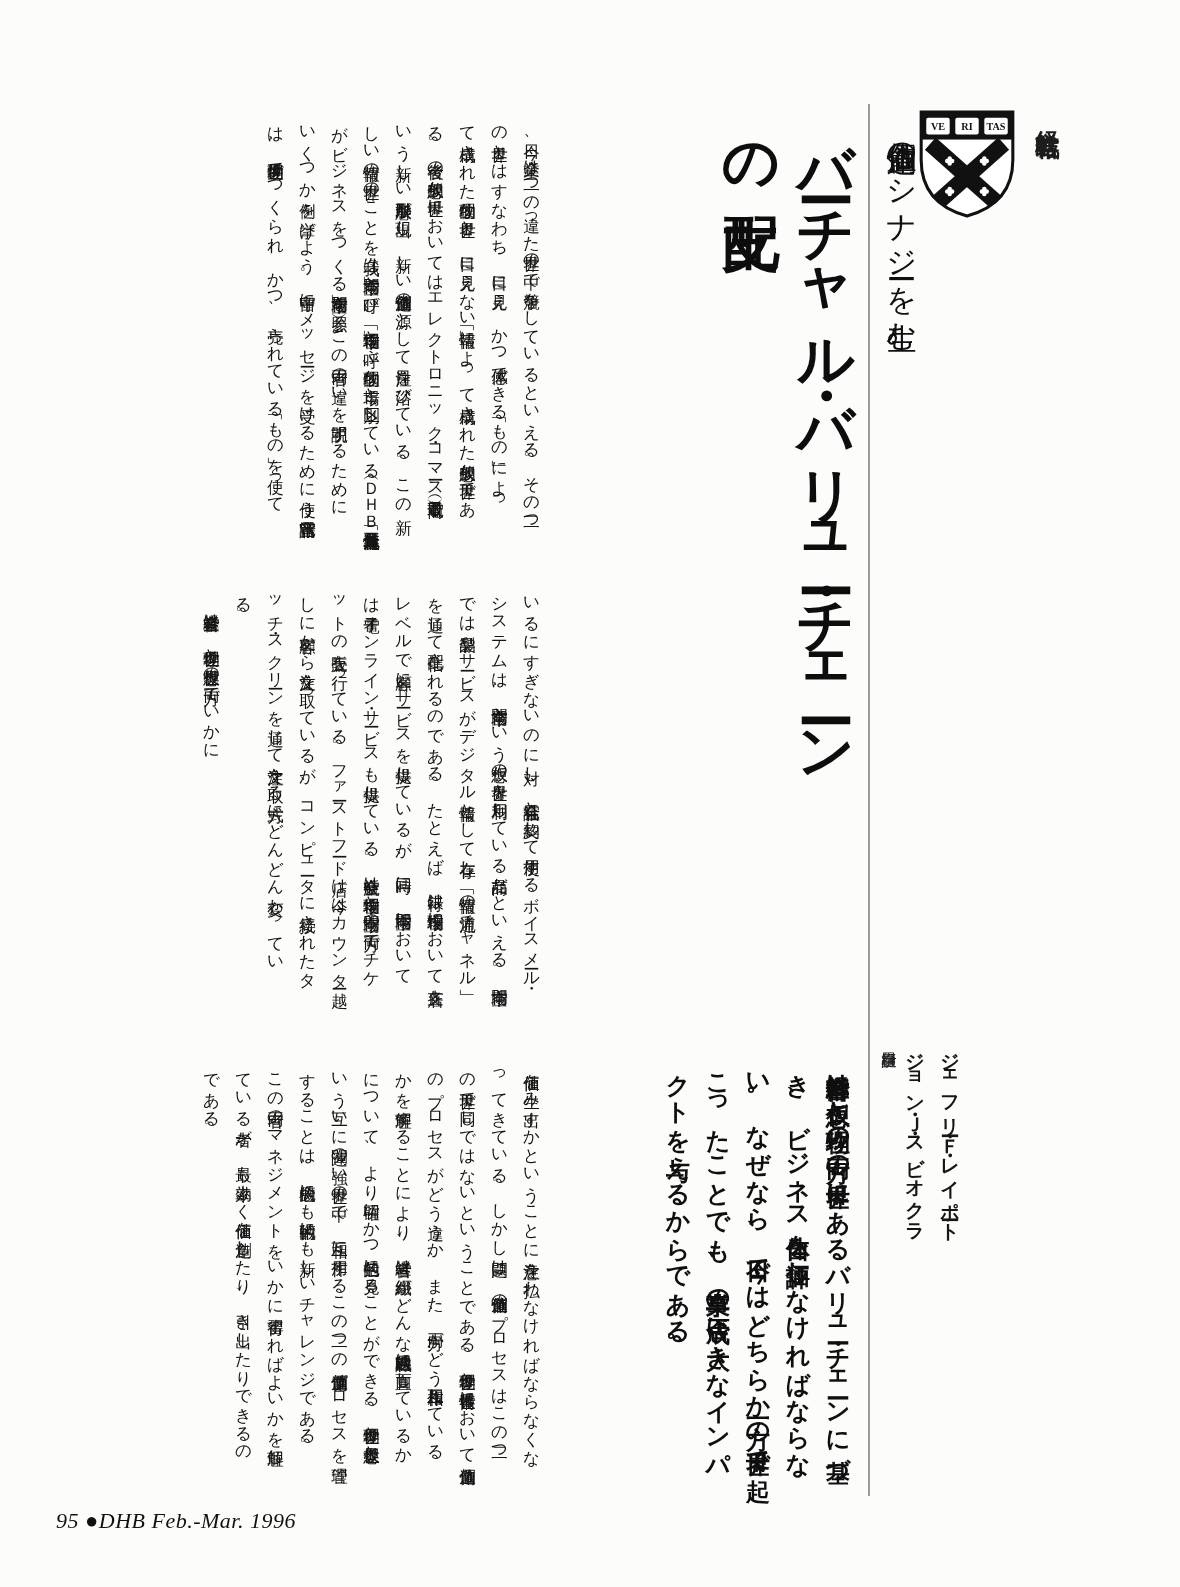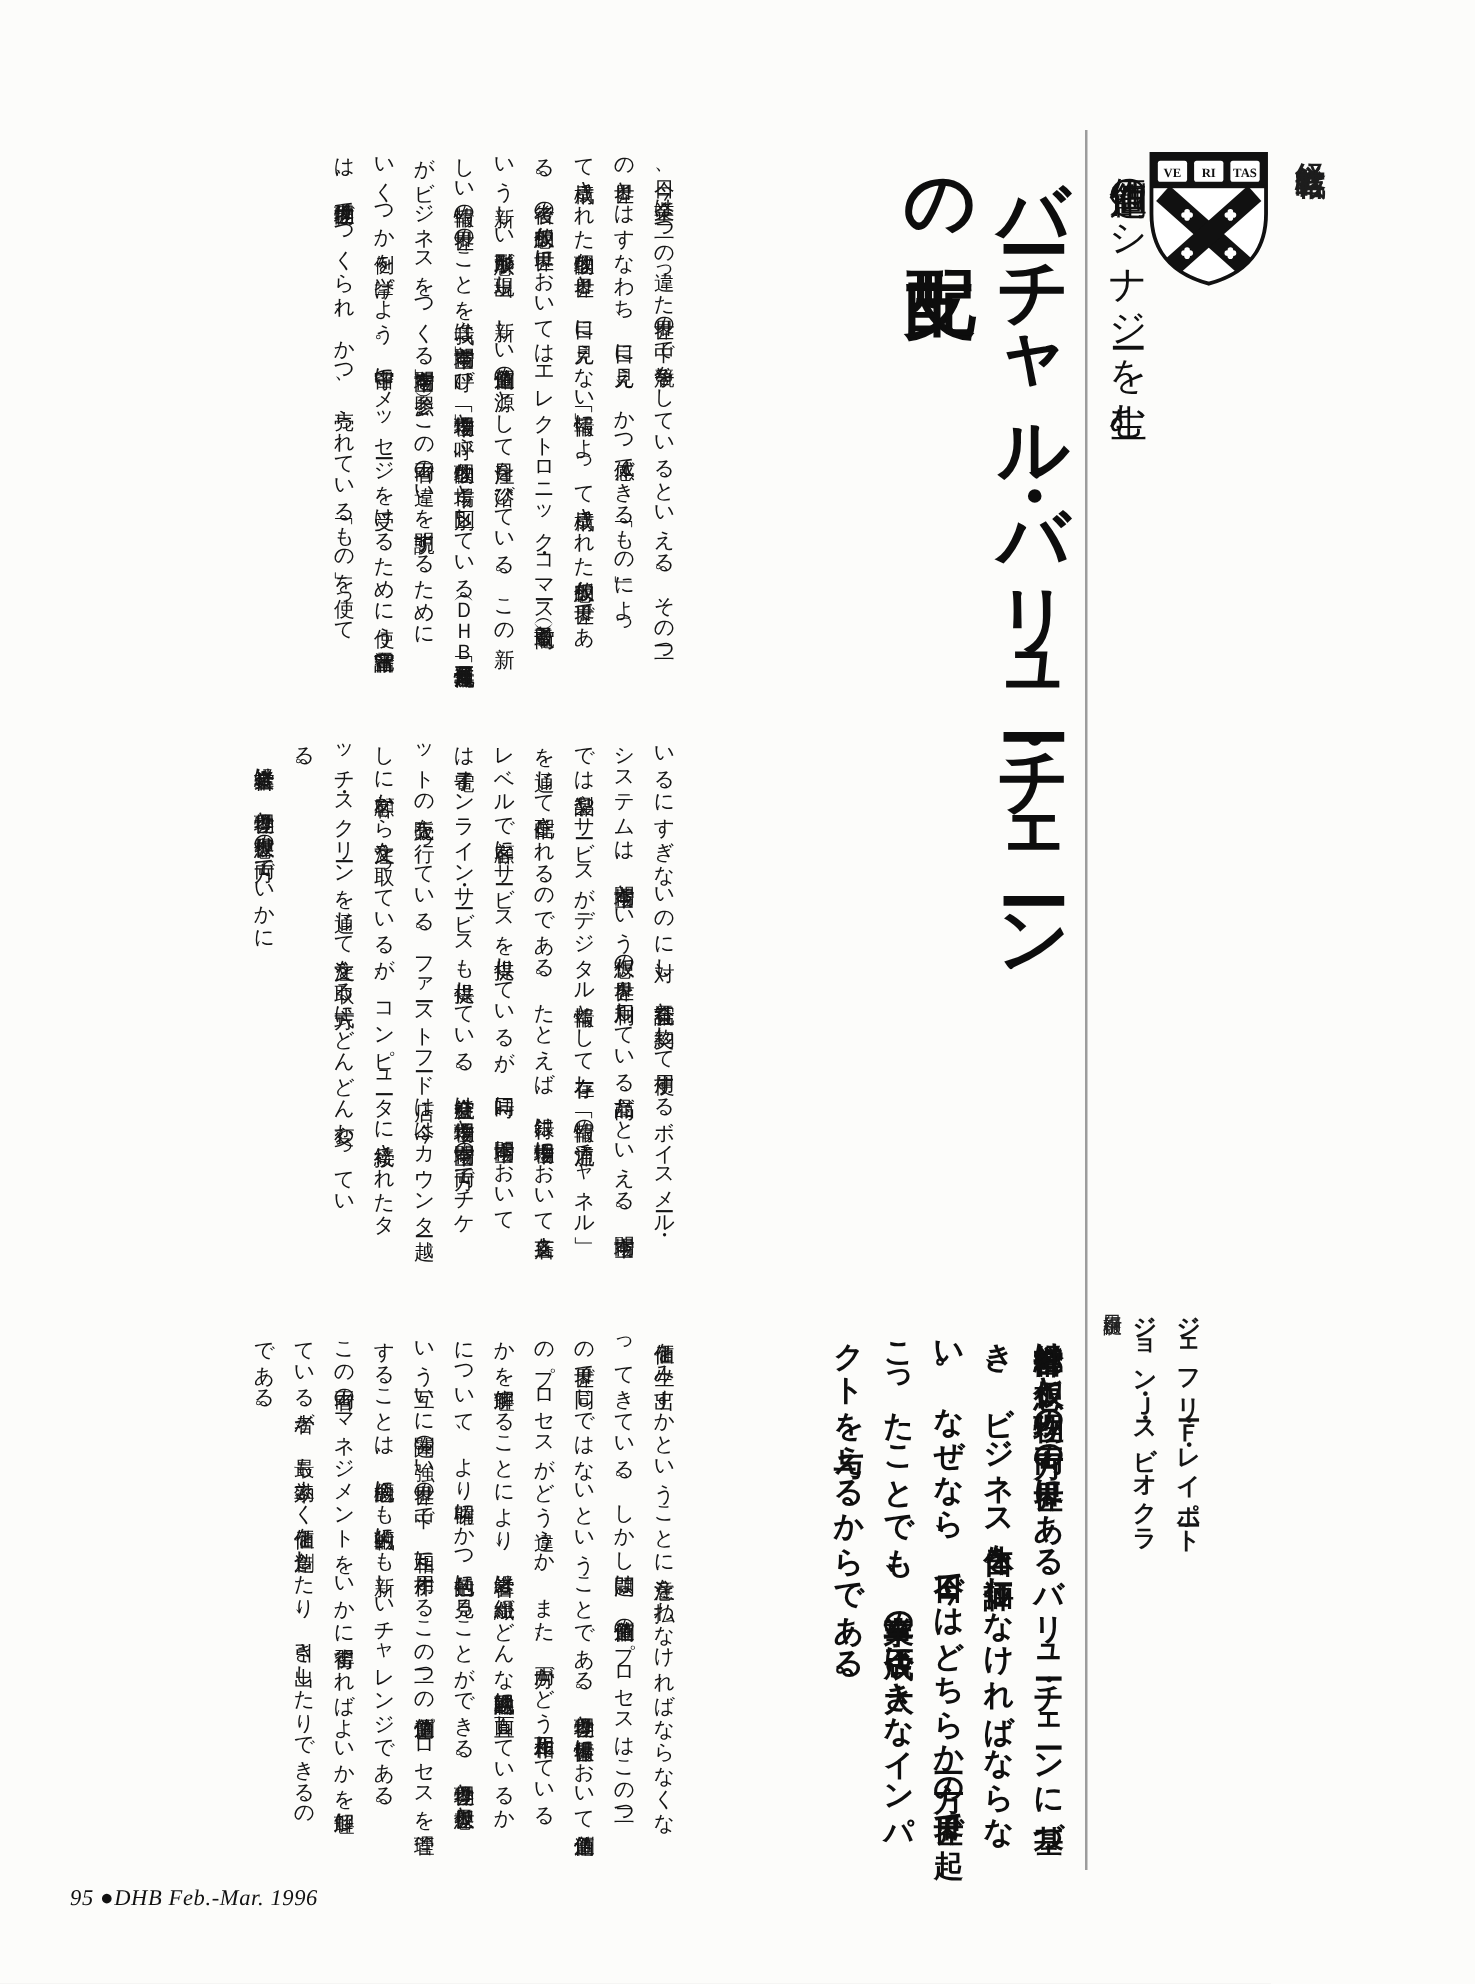--- a/index.html
+++ b/index.html
@@ -17,21 +17,21 @@
     writing-mode:vertical-rl;
     text-orientation:mixed;
     white-space:pre-line;
   }
   .category{
     left:1034px;top:111px;height:120px;
     font-family:"Liberation Sans",sans-serif;
     font-weight:800;font-size:24px;line-height:1.1;
     letter-spacing:2px;color:#1d1d1d;
   }
-  .crest{left:916px;top:120px;width:102px;height:110px;}
+  .crest{left:916px;top:109px;width:102px;height:110px;}
   .subtitle{
     left:884px;top:119px;height:392px;
     font-family:"Liberation Serif",serif;
     font-weight:500;font-size:30px;line-height:1.15;
     letter-spacing:1px;color:#101010;
   }
   .rule{
     left:868px;top:104px;width:2px;height:1392px;
     background:#9c9c9c;
   }
@@ -64,21 +64,21 @@
     font-family:"Liberation Serif",serif;
     font-weight:400;font-size:16.5px;line-height:32px;
     color:#151515;
   }
   .band1{top:115px;}
   .band2{top:586px;}
   .band3{top:1062px;}
   .footer{
     left:56px;top:1508px;
     font-family:"Liberation Serif",serif;
-    font-style:italic;font-size:18px;color:#111;
+    font-style:italic;font-size:22px;color:#111;
     letter-spacing:0.5px;
   }
 </style>
 </head>
 <body>
 
 <div class="page">
 
   <div class="abs v category">経営戦略</div>
 

